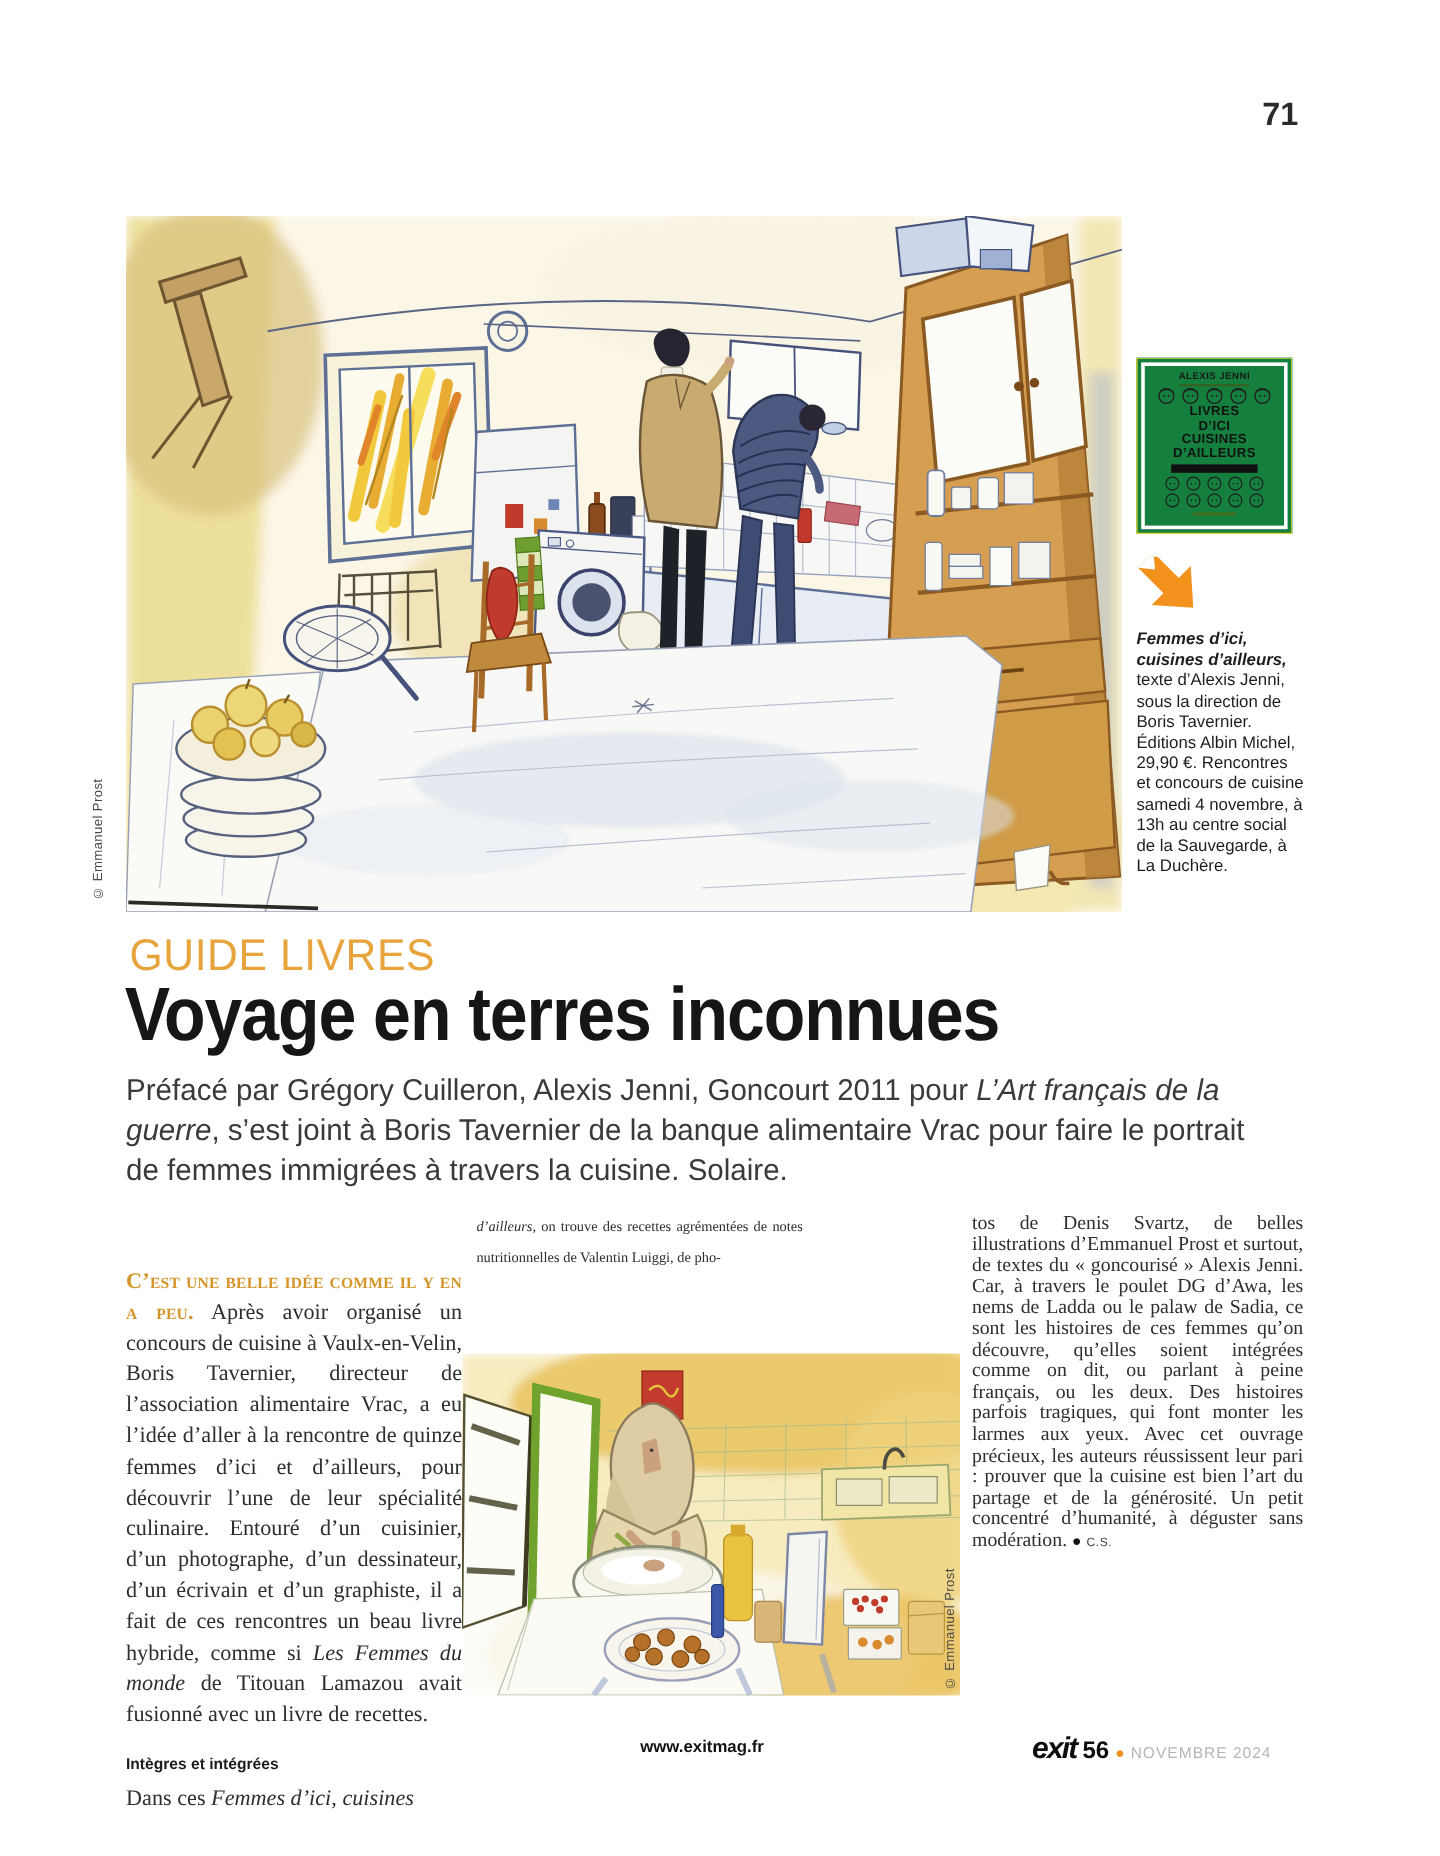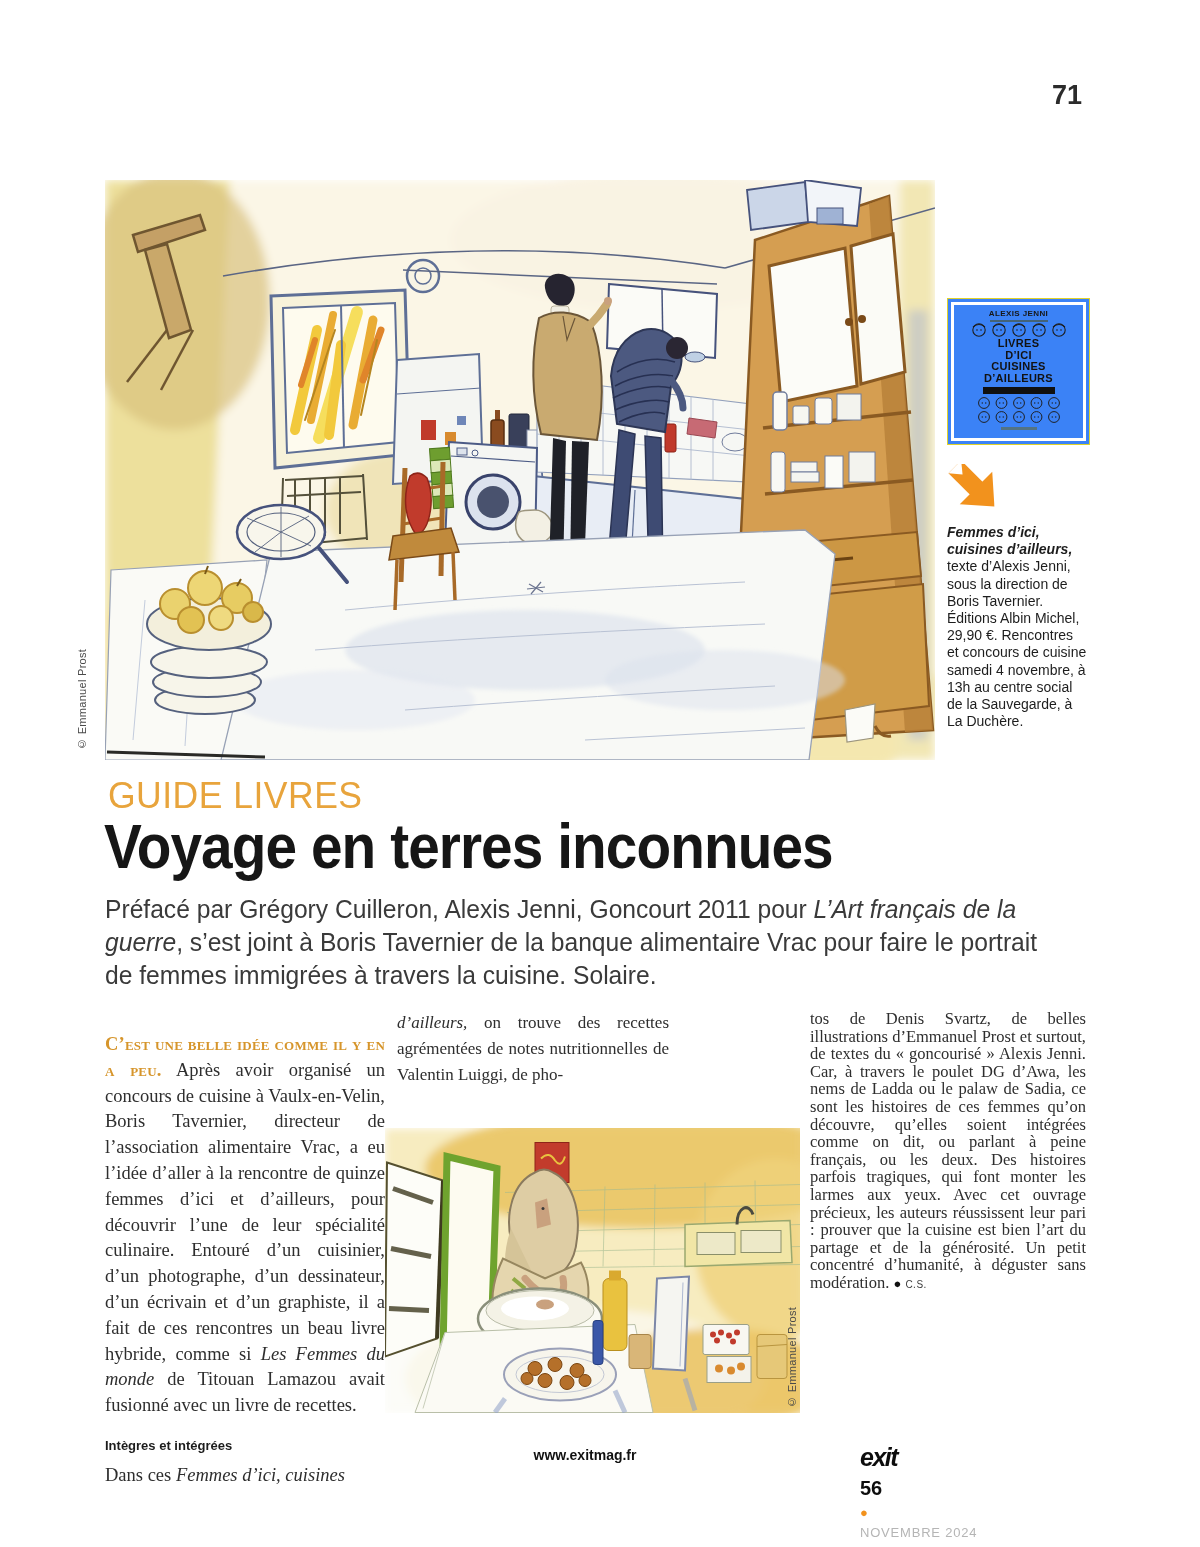--- a/index.html
+++ b/index.html
@@ -8,49 +8,49 @@
   .abs{position:absolute;}
   
   .pagenum{left:1022px;top:80px;width:60px;text-align:right;font-size:27px;font-weight:700;color:#2b2b2b;}
   
   .mainfig{left:105px;top:180px;width:830px;height:580px;}
   .fig2{left:385px;top:1128px;width:415px;height:285px;}
   .vcredit{writing-mode:vertical-rl;transform:rotate(180deg);font-size:11px;color:#4a4a4a;letter-spacing:.3px;}
   .vc-main{left:76px;top:590px;height:160px;}
   .vc-inline{left:786px;top:1248px;height:160px;}
   
-  .cover{left:947px;top:298px;width:143px;height:147px;background:#3b82f6;box-shadow:0 0 0 1px #e0d22a inset;}
+  .cover{left:947px;top:298px;width:130px;height:147px;background:#15803d;box-shadow:0 0 0 1px #e0d22a inset;}
   .cover-frame{position:absolute;inset:4px;border:3px solid #ffffff;display:flex;flex-direction:column;align-items:center;}
   .cover-author{margin-top:4px;font-size:8px;font-weight:700;color:#171717;letter-spacing:.4px;}
   .cover-subline{width:58px;height:2px;background:#4a4a10;opacity:.55;margin-top:2px;}
   .cover-title{font-size:11px;line-height:11.5px;font-weight:800;color:#121212;letter-spacing:.3px;text-align:center;}
   .cover-banner{width:72px;height:7px;background:#101010;margin:3px 0 2px;}
   .cover-imprint{width:36px;height:3px;background:#6B6410;opacity:.5;margin-top:3px;}
   .arrow{left:948px;top:464px;width:56px;height:54px;}
   .caption{left:947px;top:524px;width:140px;font-size:14px;line-height:17.2px;color:#1d1d1d;}
   .cap-ti{font-weight:700;font-style:italic;}
   .cap-b{font-weight:400;}
   
   .kicker{left:108px;top:775px;font-size:37px;color:#E8A43C;letter-spacing:.5px;transform:scaleX(.96);transform-origin:left;}
   .headline{left:104px;top:810px;font-size:63px;font-weight:700;color:#161616;letter-spacing:-1px;
             transform:scaleX(.9);transform-origin:left;white-space:nowrap;}
   .lede{left:105px;top:893px;width:965px;font-size:25px;line-height:33px;color:#3a3a3a;transform:scaleX(.985);transform-origin:left;}
   
   .col{font-family:"Liberation Serif",serif;color:#2e2e2e;text-align:justify;}
-  .col1{left:105px;top:1032px;width:280px;font-size:18.5px;line-height:25.8px;}
-  .col2{left:397px;top:1010px;width:272px;font-size:17px;line-height:25.8px;}
+  .col1{left:105px;top:1056px;width:280px;font-size:18.5px;line-height:25.8px;}
+  .col2{left:397px;top:1010px;width:272px;font-size:12px;line-height:25.8px;}
   .col3{left:810px;top:1010px;width:276px;font-size:16.5px;line-height:17.6px;}
   .leadin{font-variant:small-caps;font-weight:700;color:#D6952B;letter-spacing:.2px;}
   .ital{font-style:italic;}
   .subhead{font-family:"Liberation Sans",sans-serif;font-weight:700;font-size:13px;color:#1c1c1c;margin:14px 0 4px;text-align:left;}
   .sig-bullet{color:#111;font-size:13px;}
   .sig{font-family:"Liberation Sans",sans-serif;font-size:10px;color:#3d3d3d;letter-spacing:.5px;}
   
   .f-url{left:505px;top:1447px;width:160px;text-align:center;font-size:14px;font-weight:700;color:#111;}
-  .f-right{left:860px;top:1443px;width:225px;display:flex;align-items:baseline;justify-content:space-between;gap:5px;flex-direction:column;}
+  .f-right{left:860px;top:1443px;width:225px;display:flex;align-items:baseline;justify-content:flex-start;gap:5px;}
   .f-logo{font-size:25px;font-weight:800;font-style:italic;color:#0d0d0d;letter-spacing:-1.5px;}
   .f-issue{font-size:20px;font-weight:700;color:#0d0d0d;}
   .f-dot{color:#F2921D;font-size:13px;}
   .f-date{font-size:13px;color:#b5b5b5;letter-spacing:.8px;}
   p{margin:0;}
 </style>
 </head>
 <body>
 
 <div id="page">

